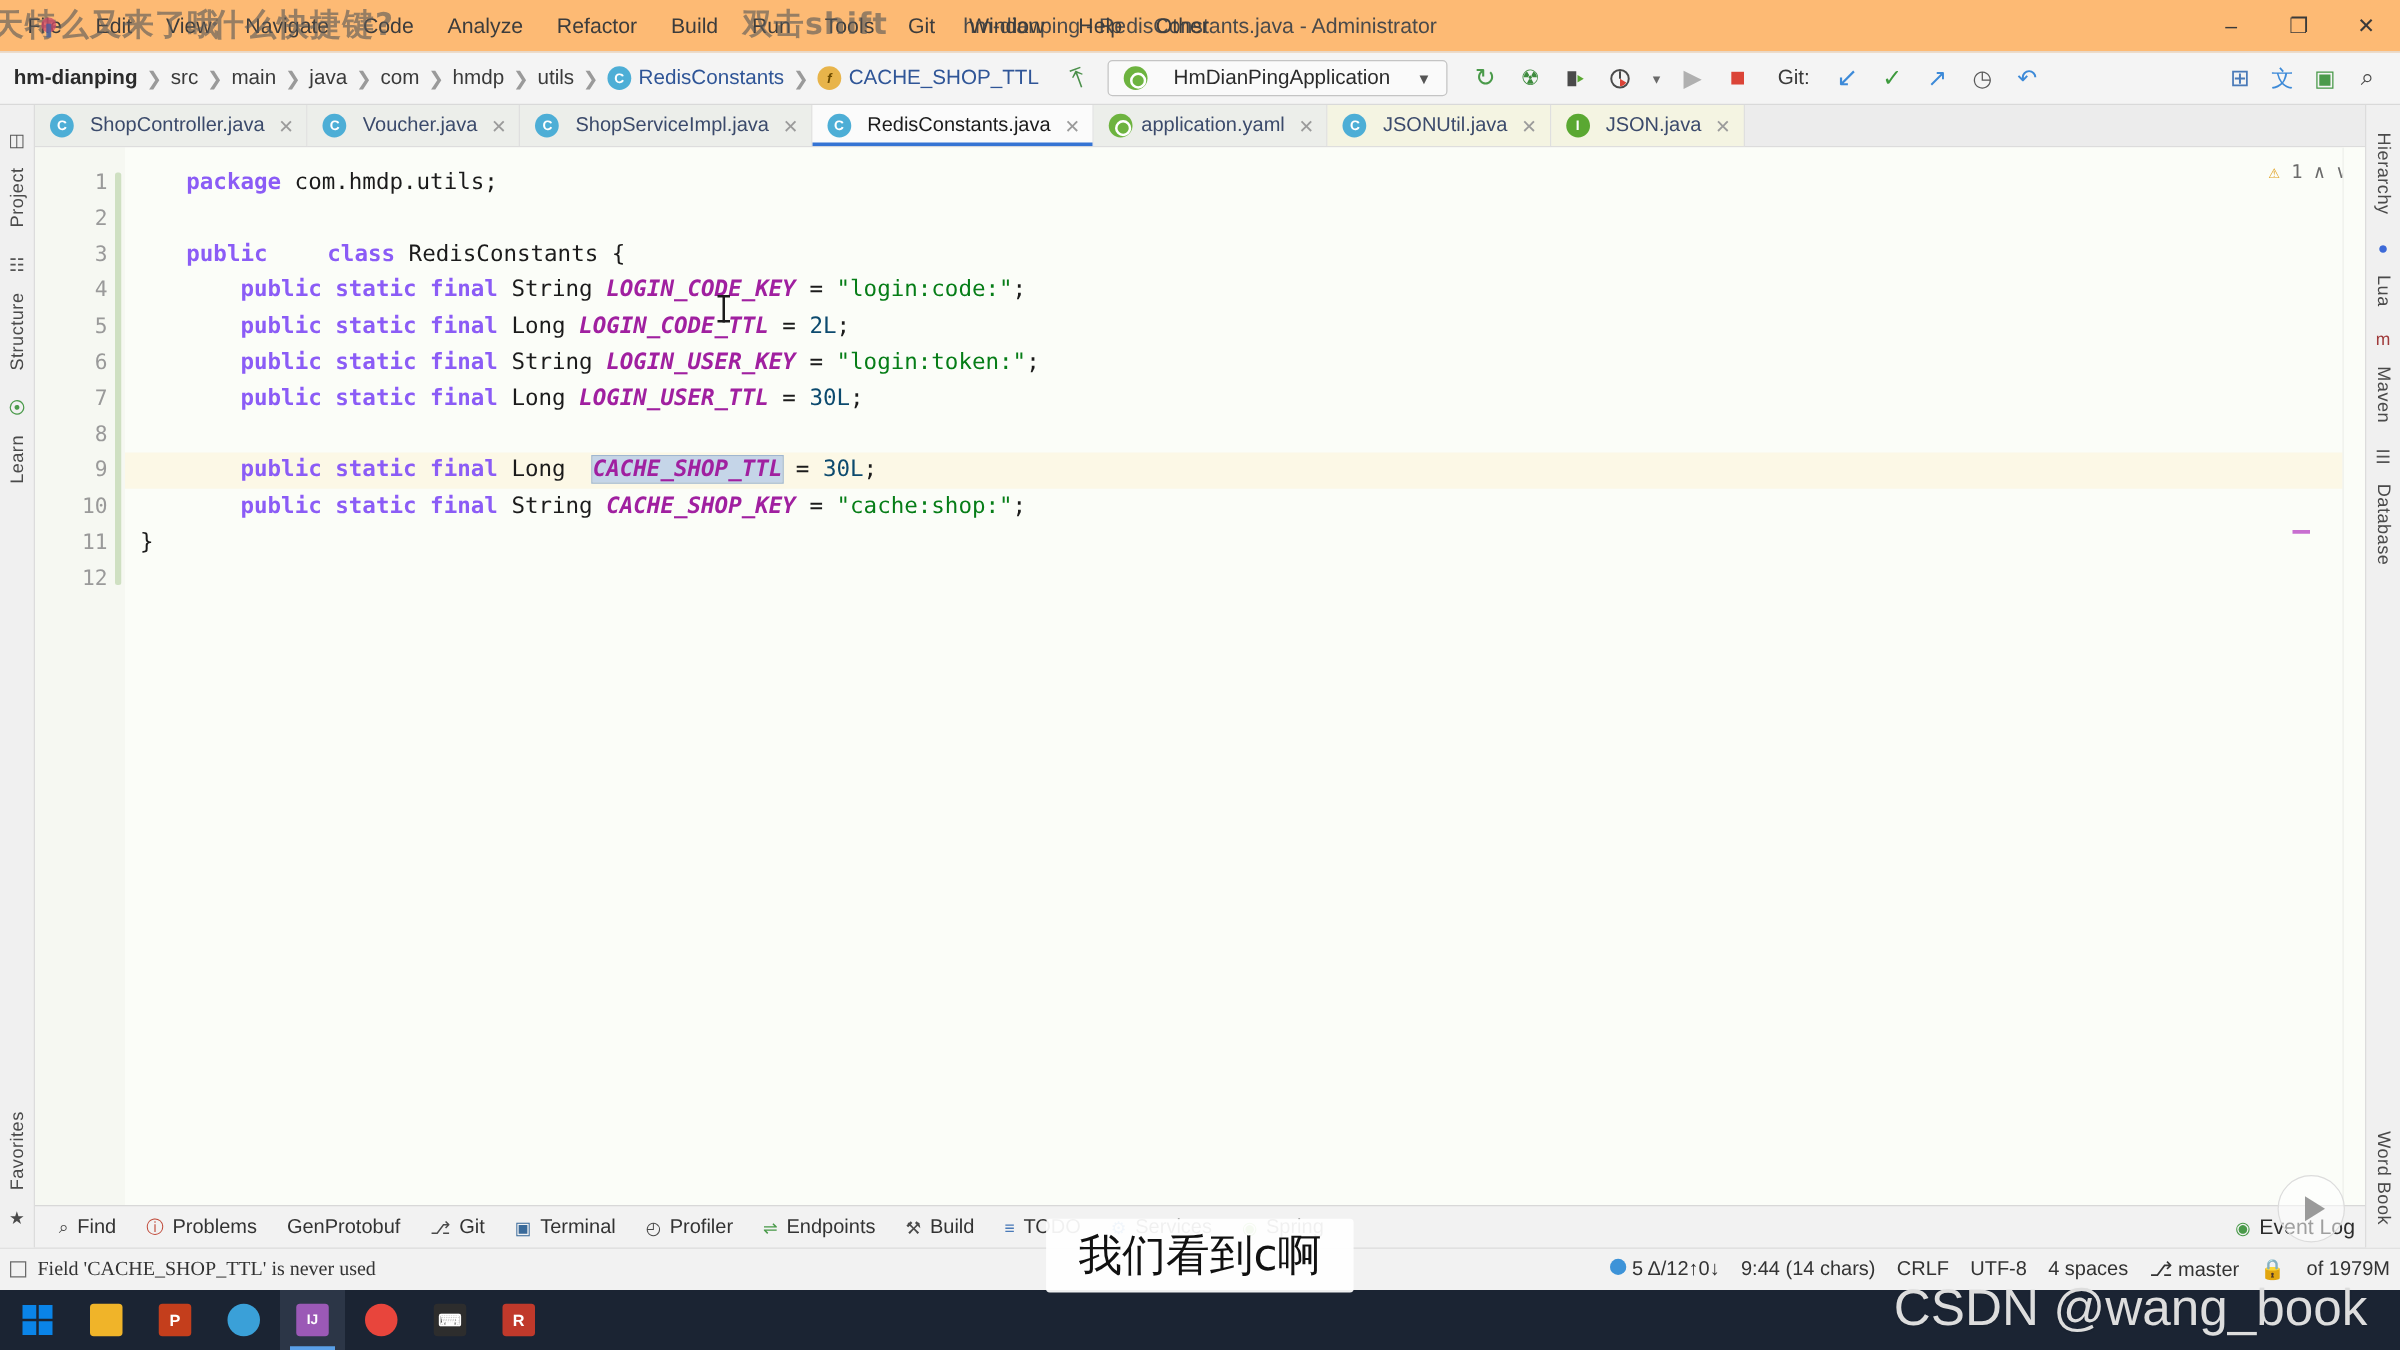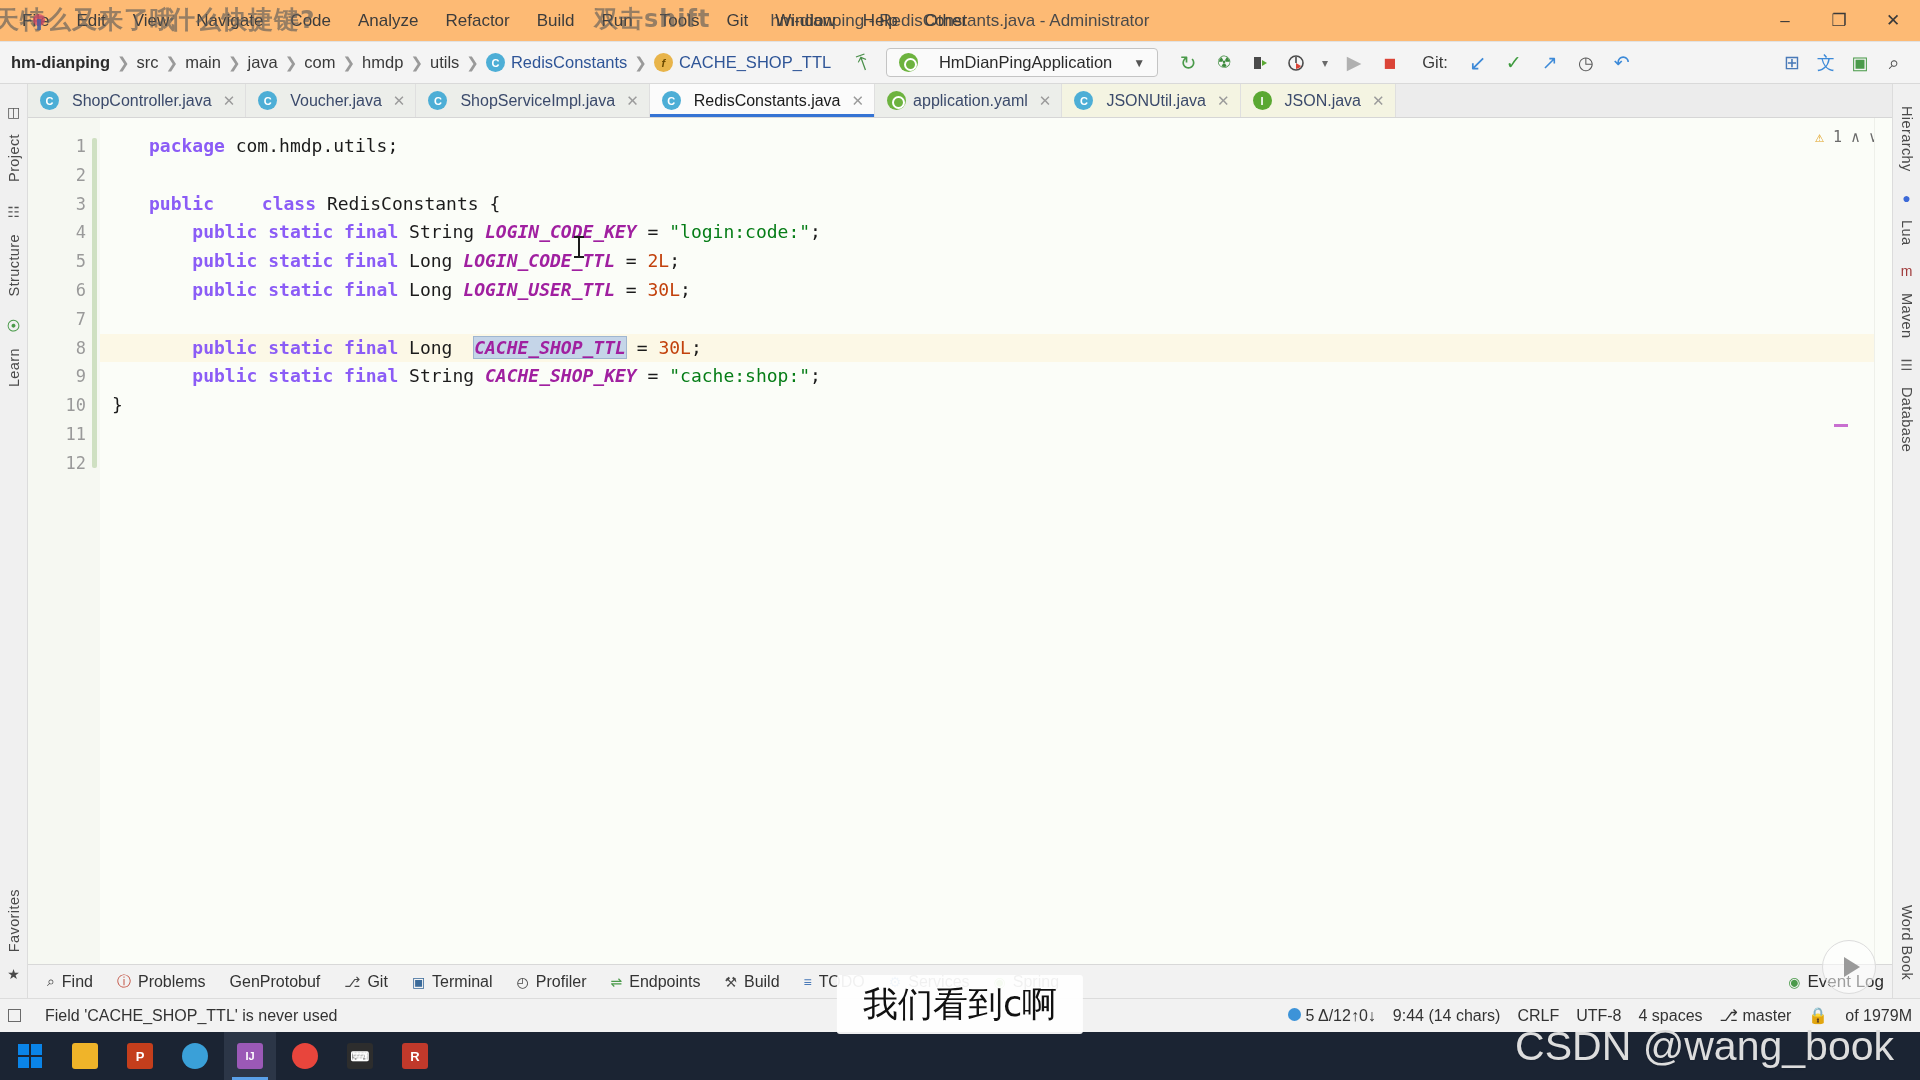--- a/index.html
+++ b/index.html
@@ -124,21 +124,21 @@
     flex:1 1 auto; position:relative; padding-top:14px; overflow:hidden;
     font-family:"DejaVu Sans Mono", monospace; font-size:18px;
     background:#fbfdf8;
   }
   .cline { height:28.8px; line-height:28.8px; padding-left:12px; white-space:pre; }
   .cline.hl { background:#fcf8e6; }
   .kw { color:#8b5cf6; font-weight:bold;margin-left:37px; }
   .type { color:#1b1b1b; }
   .const { color:#a020a0; font-style:italic; font-weight:bold; }
   .str { color:#067d17; }
-  .num { color:#c2410c; }
+  .num { color:#0c4a6e; }
   .pun { color:#1b1b1b; }
   .sel { background:#c5d5e8; outline:1px solid #9fb6d0; }
   .caret-mouse {
     position:absolute; left:478px; top:118px; width:2px; height:22px; background:#1b1b1b;
   }
   .caret-mouse::before, .caret-mouse::after {
     content:""; position:absolute; left:-4px; width:10px; height:2px; background:#1b1b1b;
   }
   .caret-mouse::before { top:0; } .caret-mouse::after { bottom:0; }
 
@@ -163,21 +163,21 @@
   .tw { display:flex; align-items:center; gap:7px; padding:4px 11px; font-size:16px; color:#333; border-radius:3px;}
   .tw-ico { font-size:14px; }
   .tw-right { margin-left:auto; display:flex; align-items:center; gap:7px; }
 
   
   .statusbar {
     height:34px; background:#f2f2f2; border-top:1px solid #dcdcdc;
     display:flex; align-items:center; padding:0 8px; gap:0; font-size:16px;
     color:#333; flex:0 0 34px;
   }
-  .sb-left { display:flex; align-items:center; gap:24px; }
+  .sb-left { display:flex; align-items:center; gap:9px;font-family:Liberation Serif, serif; }
   .sb-right { margin-left:auto; display:flex; align-items:center; gap:17px; }
   .sb-item { white-space:nowrap; }
   .blue-dot { width:13px; height:13px; border-radius:50%; background:#3d93d8; display:inline-block; }
   .sq { width:13px; height:13px; border:1.5px solid #6a6a6a; display:inline-block; }
 
   
   .subtitle {
     position:absolute; left:50%; transform:translateX(-50%); bottom:46px;
     background:rgba(255,255,255,.93); padding:6px 26px; border-radius:3px;
     font-family:"DejaVu Sans", sans-serif; font-size:35px; color:#111; font-weight:500;
@@ -407,20 +407,21 @@
             <span>1</span>
             <span>∧</span>
             <span>∨</span>
           </div>
           <div class="mini-mark"></div>
         <div class="cline"><span class="kw">package</span><span class="pun"> com.hmdp.utils</span><span class="pun">;</span></div>
             <div class="cline">&nbsp;</div>
             <div class="cline"><span class="kw">public </span><span class="kw">class </span><span class="type">RedisConstants</span><span class="pun"> {</span></div>
             <div class="cline"><span class="pun">    </span><span class="kw">public static final </span><span class="type">String </span><span class="const">LOGIN_CODE_KEY</span><span class="pun"> = </span><span class="str">"login:code:"</span><span class="pun">;</span></div>
             <div class="cline"><span class="pun">    </span><span class="kw">public static final </span><span class="type">Long </span><span class="const">LOGIN_CODE_TTL</span><span class="pun"> = </span><span class="num">2L</span><span class="pun">;</span></div>
+            <div class="cline"><span class="pun">    </span><span class="kw">public static final </span><span class="type">String </span><span class="const">LOGIN_USER_KEY</span><span class="pun"> = </span><span class="str">"login:token:"</span><span class="pun">;</span></div>
             <div class="cline"><span class="pun">    </span><span class="kw">public static final </span><span class="type">Long </span><span class="const">LOGIN_USER_TTL</span><span class="pun"> = </span><span class="num">30L</span><span class="pun">;</span></div>
             <div class="cline">&nbsp;</div>
             <div class="cline hl"><span class="pun">    </span><span class="kw">public static final </span><span class="type">Long  </span><span class="const sel">CACHE_SHOP_TTL</span><span class="pun"> = </span><span class="num">30L</span><span class="pun">;</span></div>
             <div class="cline"><span class="pun">    </span><span class="kw">public static final </span><span class="type">String </span><span class="const">CACHE_SHOP_KEY</span><span class="pun"> = </span><span class="str">"cache:shop:"</span><span class="pun">;</span></div>
             <div class="cline"><span class="pun">}</span></div>
             <div class="cline">&nbsp;</div>
           </div>
         <div class="right-gut"></div>
       </div>
 

